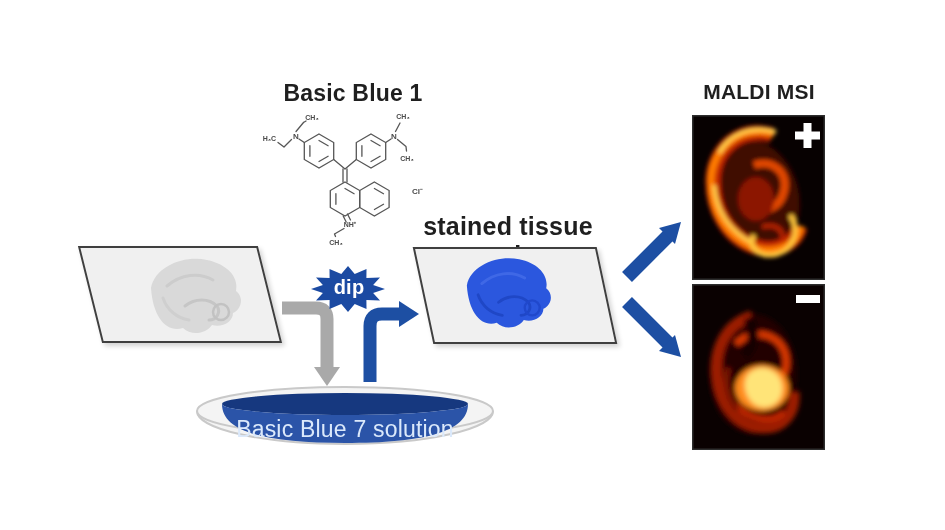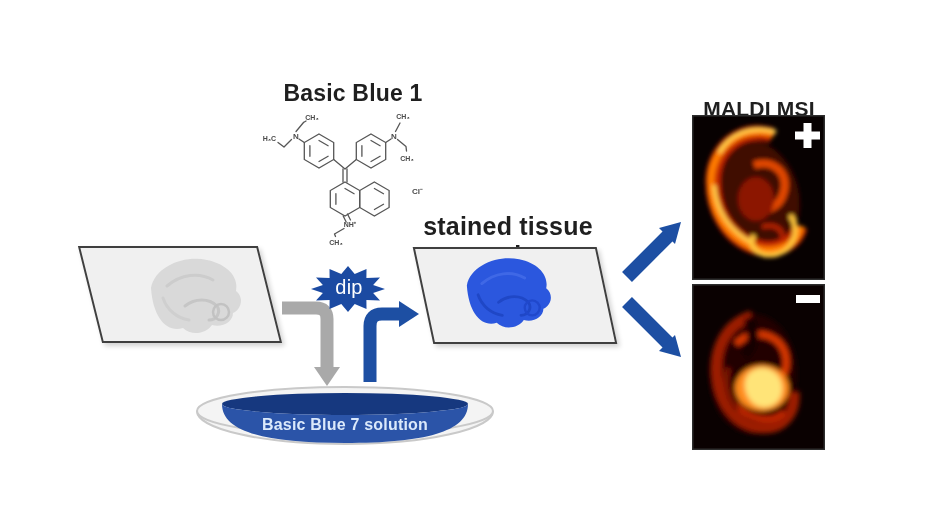--- a/index.html
+++ b/index.html
@@ -4,23 +4,23 @@
 <style>
   html,body{margin:0;padding:0;background:#ffffff;}
   .stage{
     position:relative;width:945px;height:530px;background:#ffffff;overflow:hidden;
     font-family:"Liberation Sans",sans-serif;color:#222222;
   }
   .t{position:absolute;text-align:center;color:#1f1f1f;font-weight:600;letter-spacing:.2px;}
   .title-bb7{left:258px;top:80px;width:190px;font-size:23px;}
   .label-tissue{left:72px;top:211px;width:192px;font-size:22px;}
   .label-stained{left:395px;top:212px;width:226px;font-size:25px;}
-  .label-maldi{left:688px;top:97px;width:142px;font-size:21px;}
-  .dip-text{left:319px;top:276px;width:60px;font-size:20px;font-weight:400;color:#ffffff;z-index:6;}
-  .solution-text{left:212px;top:416px;width:266px;font-size:16px;font-weight:700;color:#dbe9fb;z-index:6;}
+  .label-maldi{left:688px;top:80px;width:142px;font-size:21px;}
+  .dip-text{left:319px;top:276px;width:60px;font-size:20px;font-weight:700;color:#ffffff;z-index:6;}
+  .solution-text{left:212px;top:416px;width:266px;font-size:23px;font-weight:400;color:#dbe9fb;z-index:6;}
   .slide{
     position:absolute;background:#f0f0f0;border:2.5px solid #3f3f3f;
     box-shadow:2px 3px 5px rgba(0,0,0,0.18);z-index:1;
   }
   .slide1{left:90px;top:246px;width:176px;height:93px;transform:skewX(14deg);}
   .slide2{left:423px;top:247px;width:180px;height:93px;transform:skewX(12deg);}
   .abs{position:absolute;}
   .brain{z-index:2;}
   .flow{left:0;top:0;z-index:5;pointer-events:none;}
   .structure{left:250px;top:103px;z-index:2;}

